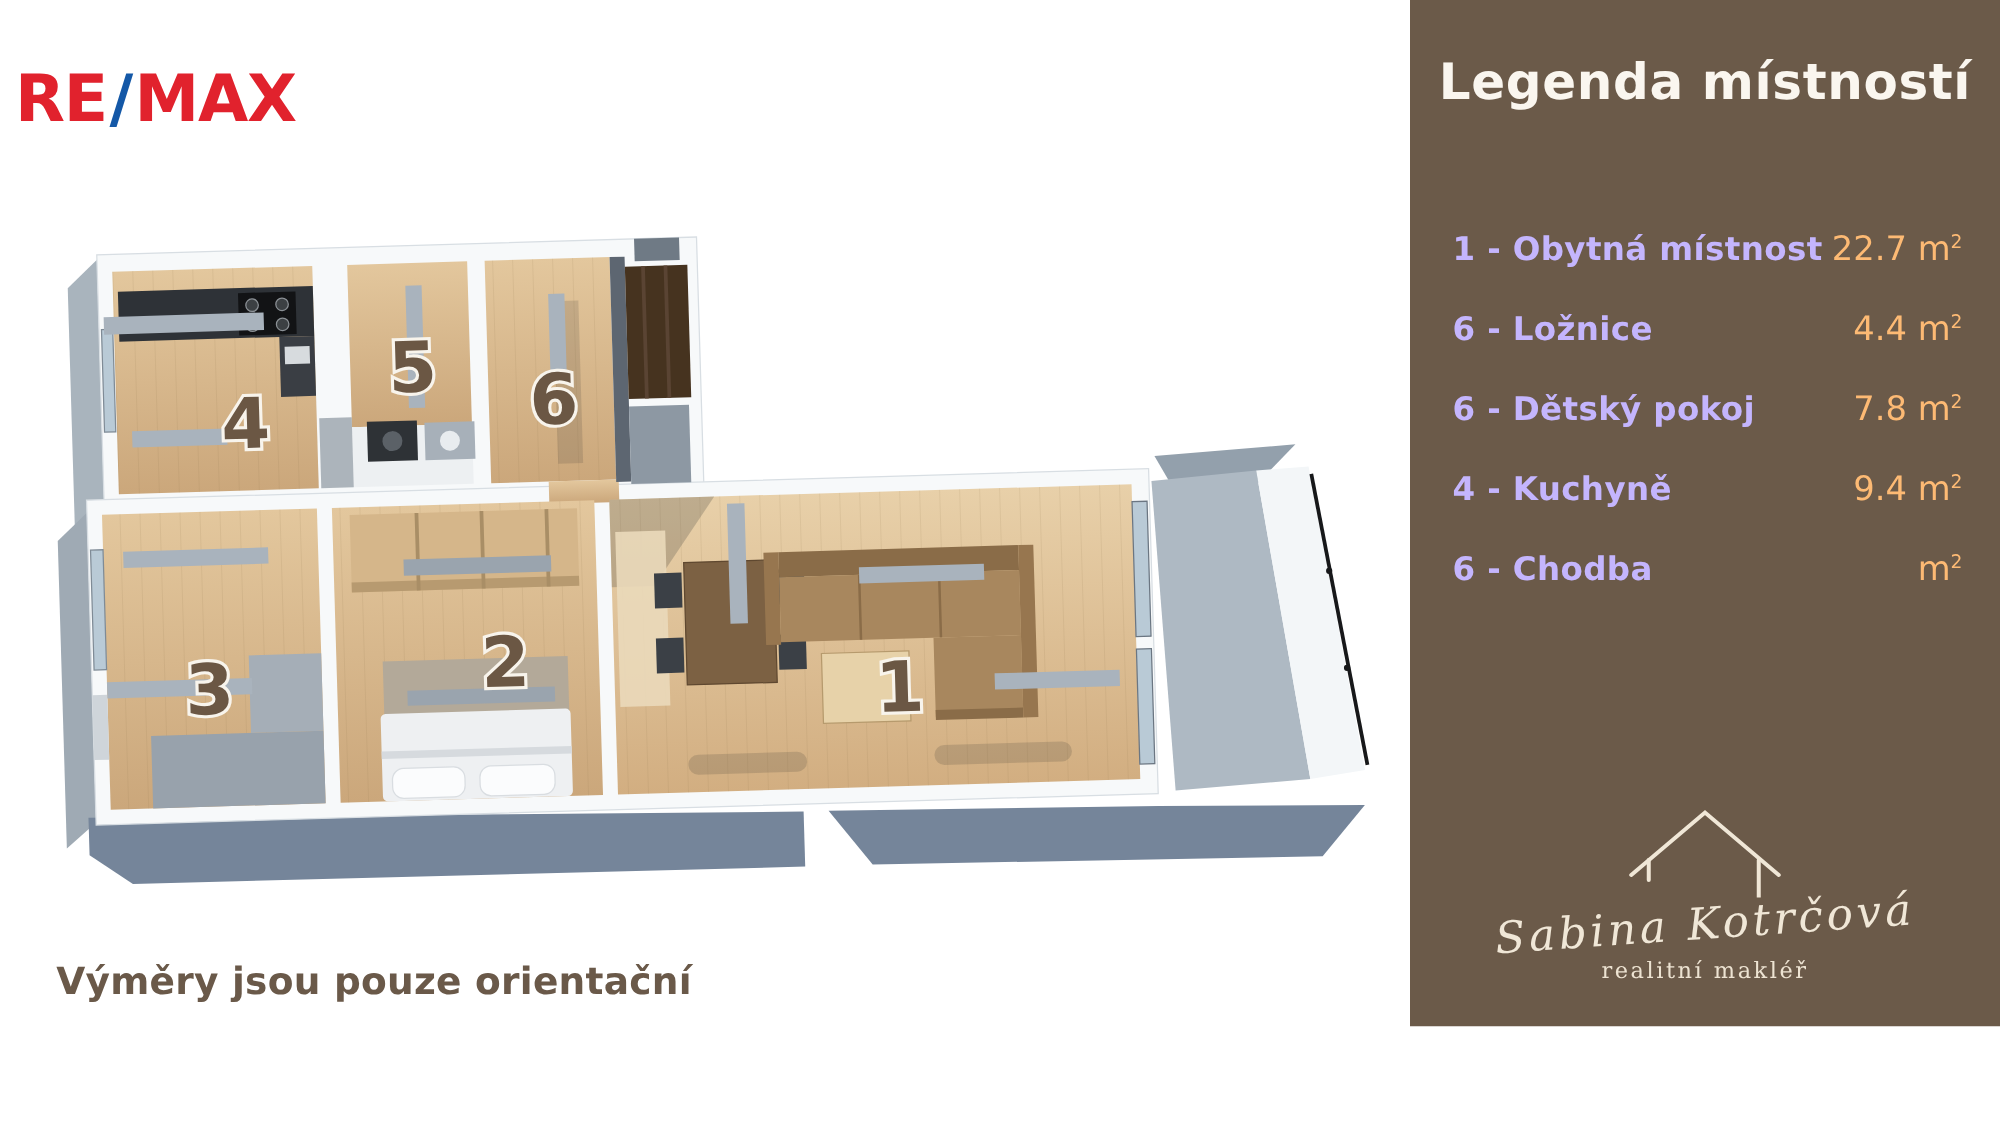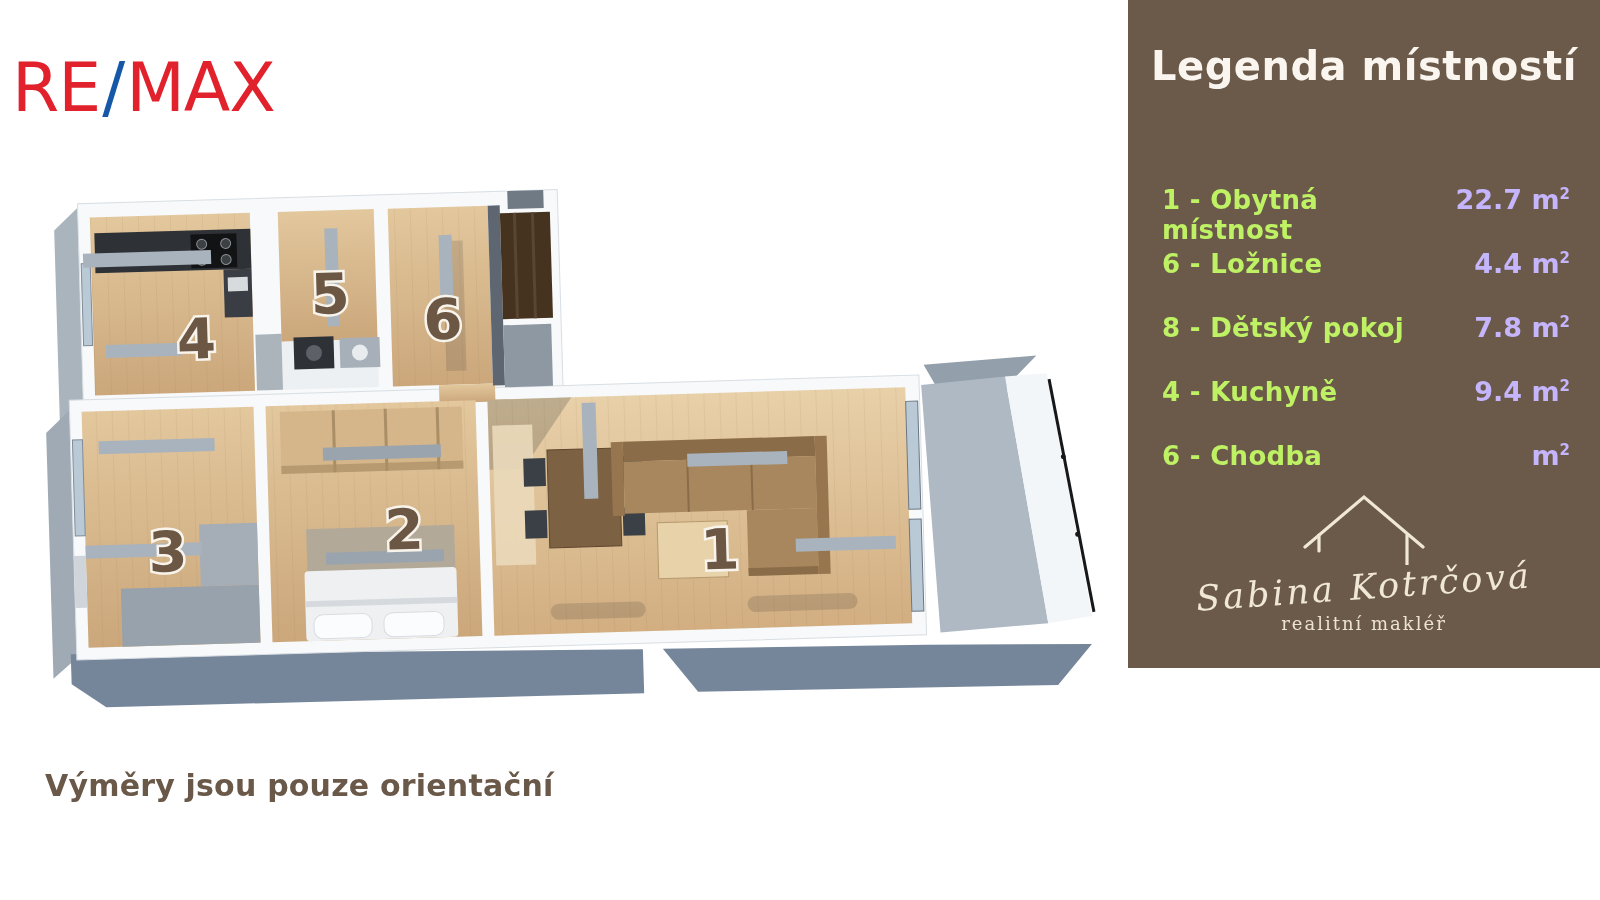--- a/index.html
+++ b/index.html
@@ -1,40 +1,40 @@
 <!DOCTYPE html>
 <html><head>
 <meta charset="utf-8">
 <style>
   html,body{margin:0;padding:0;background:#ffffff;}
   .stage{position:relative;width:1600px;height:900px;background:#ffffff;overflow:hidden;
          font-family:"DejaVu Sans","Liberation Sans",sans-serif;}
   
-  .logo{position:absolute;left:12px;top:54px;font-size:68px;font-weight:400;
+  .logo{position:absolute;left:12px;top:54px;font-size:52px;font-weight:700;
         letter-spacing:-1px;line-height:1;}
   .logo .re,.logo .max{color:#E1222D;}
   .logo .slash{color:#1458A7;padding:0 2px;}
   
   .plan-svg{position:absolute;left:0;top:0;}
   .room-num{font-family:"DejaVu Sans","Liberation Sans",sans-serif;font-weight:bold;
             font-size:56px;fill:#6B5744;stroke:#F8F4EC;stroke-width:5px;paint-order:stroke;
             text-anchor:middle;}
   
   .note{position:absolute;left:45px;top:768px;font-size:30px;font-weight:bold;
         color:#6A5949;letter-spacing:.2px;}
   
-  .sidebar{position:absolute;top:0;right:0;width:472px;height:668px;background:#6B5A49;
+  .sidebar{position:absolute;top:0;right:0;width:472px;height:821px;background:#6B5A49;
            box-sizing:border-box;color:#F5EFE6;margin-left:20px;}
   .sidebar h1{margin:42px 20px 0 20px;font-size:40px;line-height:1.2;font-weight:bold;
               text-align:center;letter-spacing:.5px;color:#FAF6EF;}
   .legend{list-style:none;margin:94px 0 0 0;padding:0 30px 0 34px;}
   .legend li{display:flex;justify-content:space-between;align-items:baseline;
              margin-bottom:30px;height:34px;}
-  .legend .lbl{font-weight:bold;font-size:26px;letter-spacing:.3px;color:#bef264;}
-  .legend .val{font-size:27px;font-weight:bold;color:#c4b5fd;white-space:nowrap;}
+  .legend .lbl{font-weight:bold;font-size:26px;letter-spacing:.3px;color:#c4b5fd;}
+  .legend .val{font-size:27px;font-weight:normal;color:#fdba74;white-space:nowrap;}
   .legend sup{font-size:15px;line-height:0;vertical-align:super;}
   
   .signature{position:absolute;left:0;right:0;bottom:34px;text-align:center;color:#EFE6D6;}
   .signature svg{display:block;margin:0 auto 2px auto;}
   .sig-name{font-family:"DejaVu Serif","Liberation Serif",serif;font-style:italic;
             font-size:35px;letter-spacing:3px;transform:rotate(-4deg);color:#F0E7D7;}
   .sig-role{font-family:"DejaVu Serif","Liberation Serif",serif;
             font-size:18px;letter-spacing:2px;margin-top:6px;color:#EDE3D2;}
 </style>
 </head>
@@ -180,21 +180,21 @@
     <ul class="legend">
       <li>
         <span class="lbl">1 - Obytná místnost</span>
         <span class="val"><span>22.7</span> <span>m</span><sup>2</sup></span>
       </li>
       <li>
         <span class="lbl">6 - Ložnice</span>
         <span class="val"><span>4.4</span> <span>m</span><sup>2</sup></span>
       </li>
       <li>
-        <span class="lbl">8 - Dětský pokoj</span>
+        <span class="lbl">6 - Dětský pokoj</span>
         <span class="val"><span>7.8</span> <span>m</span><sup>2</sup></span>
       </li>
       <li>
         <span class="lbl">4 - Kuchyně</span>
         <span class="val"><span>9.4</span> <span>m</span><sup>2</sup></span>
       </li>
       <li>
         <span class="lbl">6 - Chodba</span>
         <span class="val"><span></span> <span>m</span><sup>2</sup></span>
       </li>

